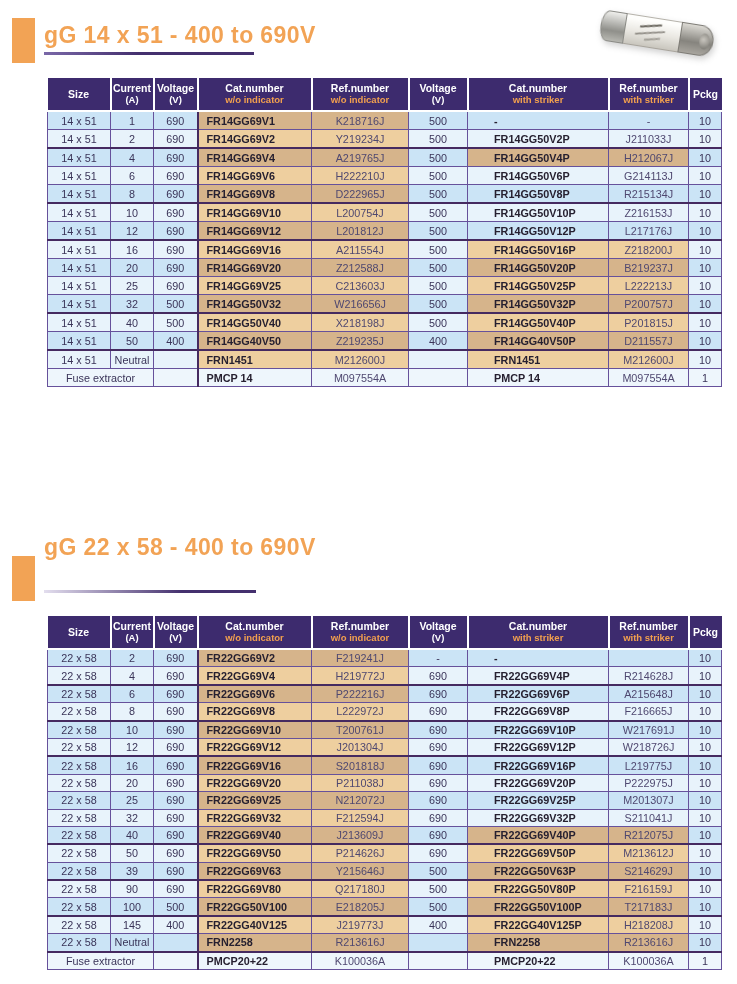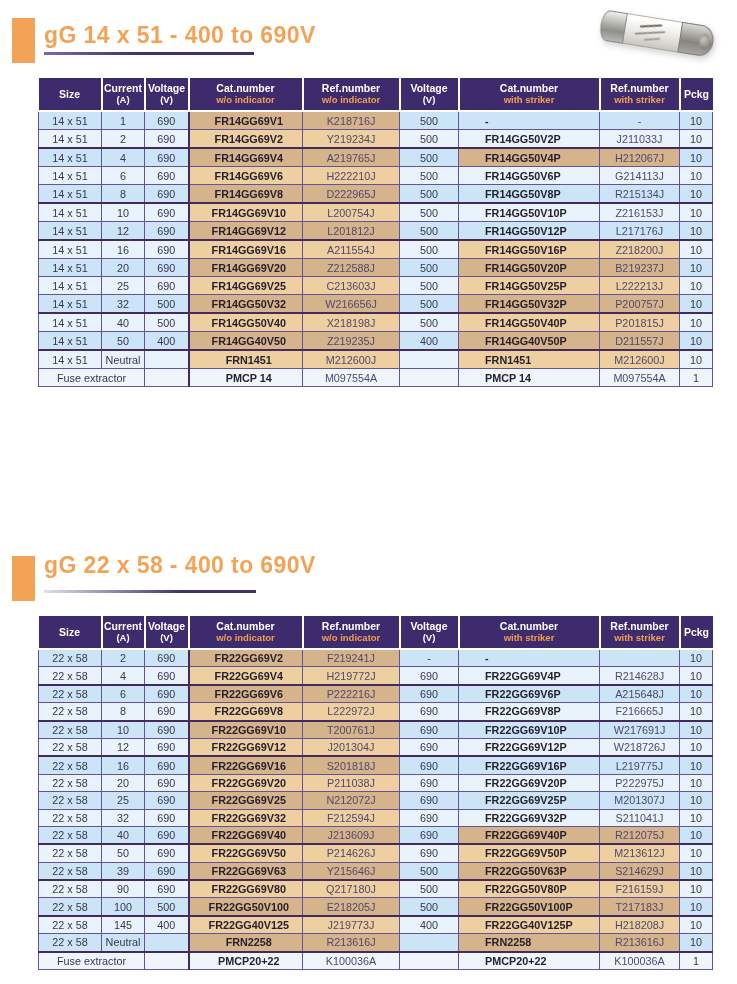--- a/index.html
+++ b/index.html
@@ -34,38 +34,38 @@
   .fbody .mark{position:absolute;background:#6d6a62;}
   .m1{left:14px;top:7px;width:22px;height:2px;transform:rotate(-12deg);}
   .m2{left:10px;top:14px;width:30px;height:2px;transform:rotate(-12deg);opacity:.7;}
   .m3{left:20px;top:20px;width:16px;height:2px;transform:rotate(-12deg);opacity:.5;}
   .cap-r{width:32px;background:linear-gradient(180deg,#dcdad4,#86847e 60%,#a8a59e);
          border-radius:0 14px 14px 0 / 0 16px 16px 0;border:1px solid #7d7b75;position:relative;}
   .cap-r::after{content:"";position:absolute;right:3px;top:7px;width:10px;height:16px;
          border-radius:50%;background:radial-gradient(circle at 40% 40%,#c9c6bf,#716f69);}
 
   
-  table.cat{position:absolute;left:38px;width:674px;border-collapse:collapse;
+  table.cat{position:absolute;left:47px;width:674px;border-collapse:collapse;
             table-layout:fixed;}
   .t1{top:78px;}
   .t2{top:616px;}
   th{background:var(--purple);padding:0;vertical-align:middle;text-align:center;
      border-right:2px solid #fff;height:32px;}
   th:last-child{border-right:none;}
   thead tr{border-bottom:2px solid #fff;}
   .h1{font-weight:bold;font-size:10.5px;color:#ffffff;line-height:1.2;}
   .h2{font-weight:bold;font-size:9.5px;color:#ffffff;line-height:1.15;}
   .h2.or{color:#f2a04e;}
   td{border:1px solid var(--bthin);font-size:10.8px;color:#3a3458;
      padding:0 2px;overflow:hidden;white-space:nowrap;}
   .t1 td{height:17px;}
   .t2 td{height:16.4px;}
   tr.thick td{border-bottom:2.5px solid var(--bthick);}
   td.ctr{text-align:center;}
-  td.cat1{text-align:center;padding-left:8px;font-weight:bold;color:#262030;}
+  td.cat1{text-align:left;padding-left:8px;font-weight:bold;color:#262030;}
   td.cat2{text-align:left;padding-left:26px;font-weight:bold;color:#262030;}
   td.ref{color:#4f4870;}
   td.catcol{border-left:2px solid var(--bthick);}
   .bA{background:var(--blueA);} .bB{background:var(--blueB);}
   .nA{background:var(--tanA);} .nB{background:var(--tanB);}
   .lt{background:var(--light);}
 </style>
 </head>
 <body>
 
@@ -299,21 +299,21 @@
           <td class="lt ctr ref">M097554A</td>
           <td class="lt ctr"></td>
           <td class="lt cat2">PMCP 14</td>
           <td class="lt ctr ref">M097554A</td>
           <td class="lt ctr">1</td>
         </tr>
       </tbody>
   </table>
 
   <div class="blk" style="top:556px;"></div>
-  <h1 class="title" style="top:552px;">gG 22 x 58 - 400 to 690V</h1>
+  <h1 class="title" style="top:534px;">gG 22 x 58 - 400 to 690V</h1>
   <div class="underline u2"></div>
 
   <table class="cat t2">
     <colgroup>
       <col style="width:63px">
         <col style="width:43px">
         <col style="width:44px">
       <col style="width:114px">
         <col style="width:97px">
         <col style="width:59px">

